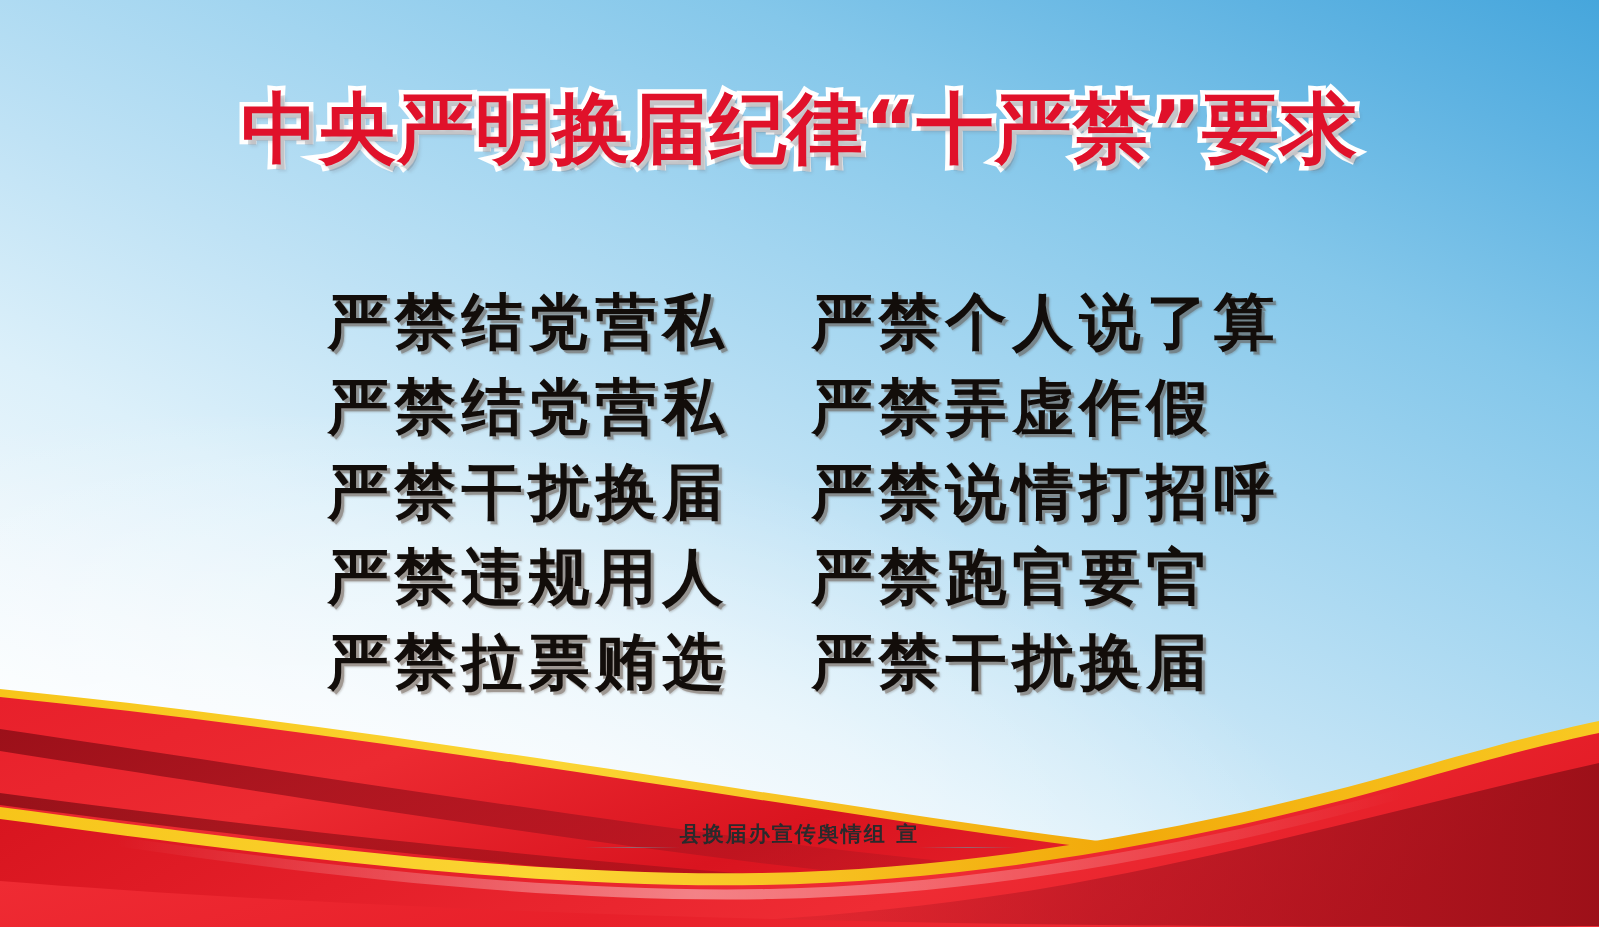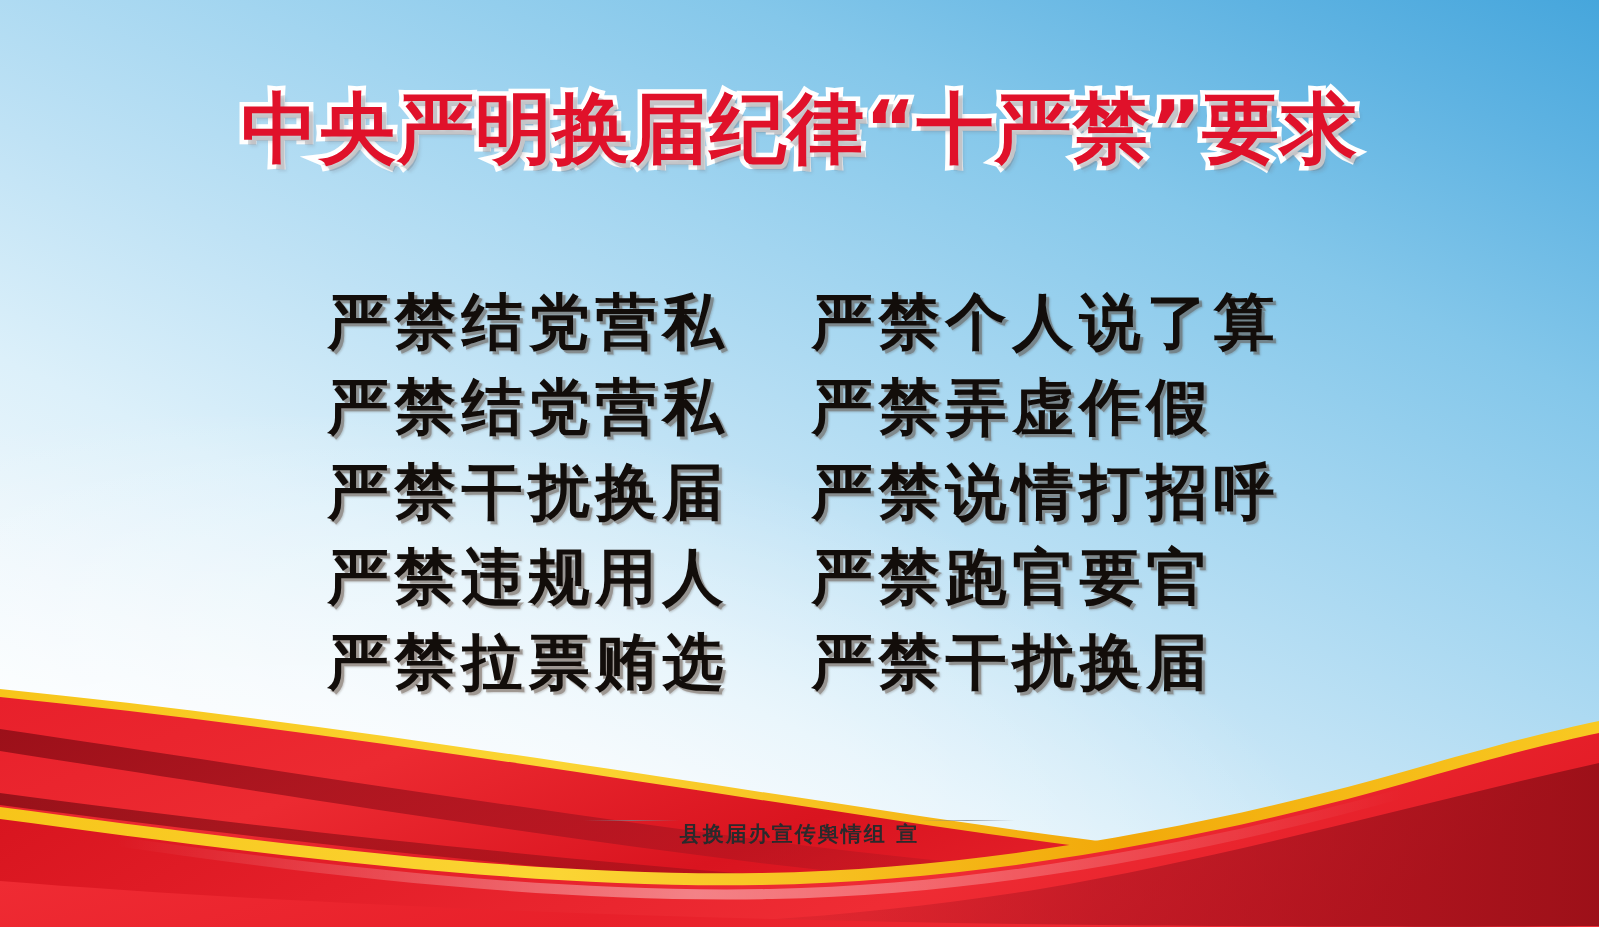--- a/index.html
+++ b/index.html
@@ -97,21 +97,21 @@
   .rule-cell.right { width: 470px; text-align: left;  padding-left: 14px; }
 
   
   .footer {
     position: absolute;
     top: 820px;
     left: 0;
     width: 100%;
     display: flex;
     justify-content: center;
-    align-items: flex-start;
+    align-items: flex-end;
     z-index: 6;
   }
   .footer .rule-line {
     width: 96px;
     height: 1px;
     background: linear-gradient(90deg, rgba(140,150,160,0), rgba(120,130,140,0.75), rgba(140,150,160,0));
   }
   .footer .credit {
     font-family: "DejaVu Sans", "Liberation Sans", sans-serif;
     font-size: 21px;

